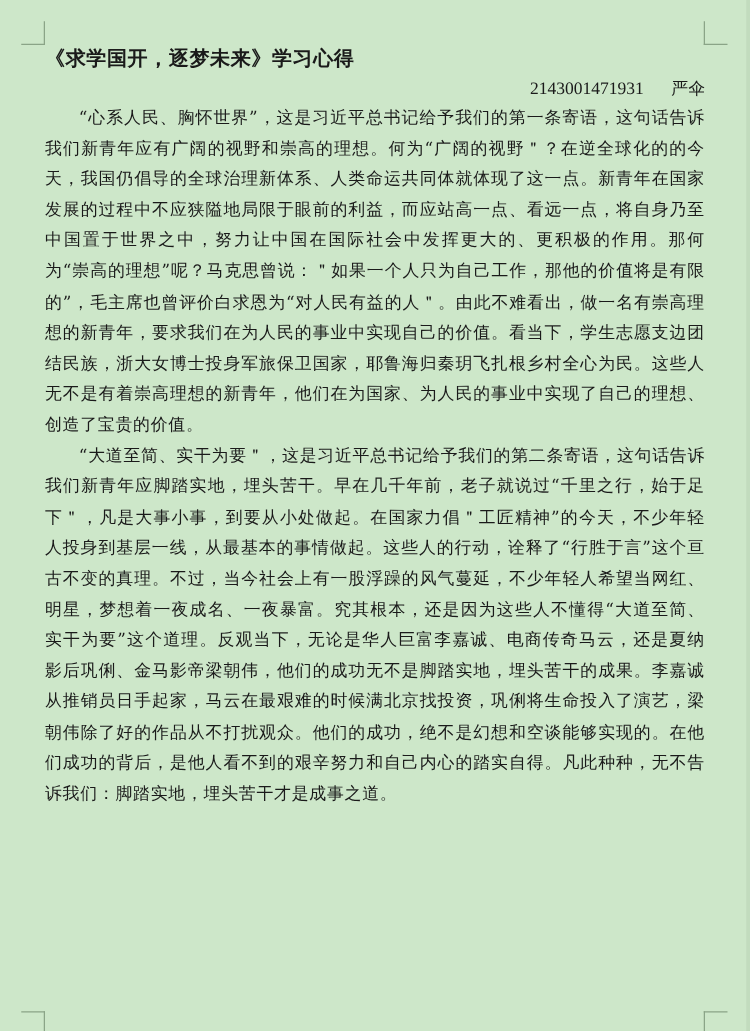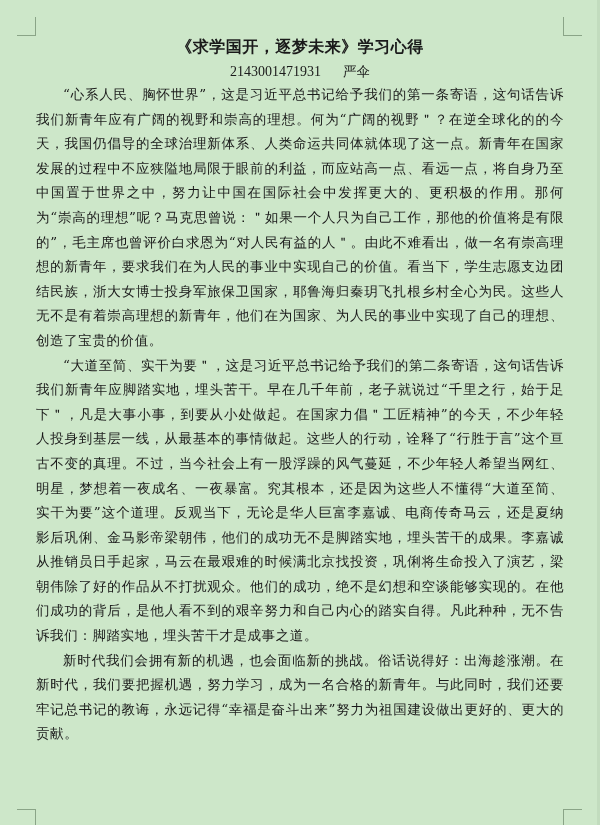--- a/index.html
+++ b/index.html
@@ -33,29 +33,28 @@
     .corner.bl { left: 17px; top: 809px; border-right: 1px solid #8aa487; border-top: 1px solid #8aa487; }
     .corner.br { left: 563px; top: 809px; border-left: 1px solid #8aa487; border-top: 1px solid #8aa487; }
 
     .page {
       position: absolute;
       left: 36px;
       top: 36px;
       width: 528px;
     }
     .title {
-      text-align: center;
       font-size: 16px;
       font-weight: bold;
       line-height: 22px;
       margin: 0;
       letter-spacing: 0.5px;
     }
     .byline {
-      text-align: center;
+      text-align: right;
       font-size: 13.5px;
       line-height: 20px;
       margin: 3px 0 0 0;
     }
     .byline .sid {
       font-family: "Liberation Serif", serif;
       font-size: 14px;
       margin-right: 22px;
     }
     .para {
@@ -76,14 +75,13 @@
 <div class="corner bl"></div>
 <div class="corner br"></div>
 
 <div class="page">
   <h1 class="title">《求学国开，逐梦未来》学习心得</h1>
   <div class="byline">
     <span class="sid">2143001471931</span><span class="author">严伞</span>
   </div>
   <p class="para">“心系人民、胸怀世界”，这是习近平总书记给予我们的第一条寄语，这句话告诉我们新青年应有广阔的视野和崇高的理想。何为“广阔的视野＂？在逆全球化的的今天，我国仍倡导的全球治理新体系、人类命运共同体就体现了这一点。新青年在国家发展的过程中不应狭隘地局限于眼前的利益，而应站高一点、看远一点，将自身乃至中国置于世界之中，努力让中国在国际社会中发挥更大的、更积极的作用。那何为“崇高的理想”呢？马克思曾说：＂如果一个人只为自己工作，那他的价值将是有限的”，毛主席也曾评价白求恩为“对人民有益的人＂。由此不难看出，做一名有崇高理想的新青年，要求我们在为人民的事业中实现自己的价值。看当下，学生志愿支边团结民族，浙大女博士投身军旅保卫国家，耶鲁海归秦玥飞扎根乡村全心为民。这些人无不是有着崇高理想的新青年，他们在为国家、为人民的事业中实现了自己的理想、创造了宝贵的价值。</p>
   <p class="para">“大道至简、实干为要＂，这是习近平总书记给予我们的第二条寄语，这句话告诉我们新青年应脚踏实地，埋头苦干。早在几千年前，老子就说过“千里之行，始于足下＂，凡是大事小事，到要从小处做起。在国家力倡＂工匠精神”的今天，不少年轻人投身到基层一线，从最基本的事情做起。这些人的行动，诠释了“行胜于言”这个亘古不变的真理。不过，当今社会上有一股浮躁的风气蔓延，不少年轻人希望当网红、明星，梦想着一夜成名、一夜暴富。究其根本，还是因为这些人不懂得“大道至简、实干为要”这个道理。反观当下，无论是华人巨富李嘉诚、电商传奇马云，还是夏纳影后巩俐、金马影帝梁朝伟，他们的成功无不是脚踏实地，埋头苦干的成果。李嘉诚从推销员日手起家，马云在最艰难的时候满北京找投资，巩俐将生命投入了演艺，梁朝伟除了好的作品从不打扰观众。他们的成功，绝不是幻想和空谈能够实现的。在他们成功的背后，是他人看不到的艰辛努力和自己内心的踏实自得。凡此种种，无不告诉我们：脚踏实地，埋头苦干才是成事之道。</p>
-  <p class="para">新时代我们会拥有新的机遇，也会面临新的挑战。俗话说得好：出海趁涨潮。在新时代，我们要把握机遇，努力学习，成为一名合格的新青年。与此同时，我们还要牢记总书记的教诲，永远记得“幸福是奋斗出来”努力为祖国建设做出更好的、更大的贡献。</p>
 </div>
 
 </body></html>

